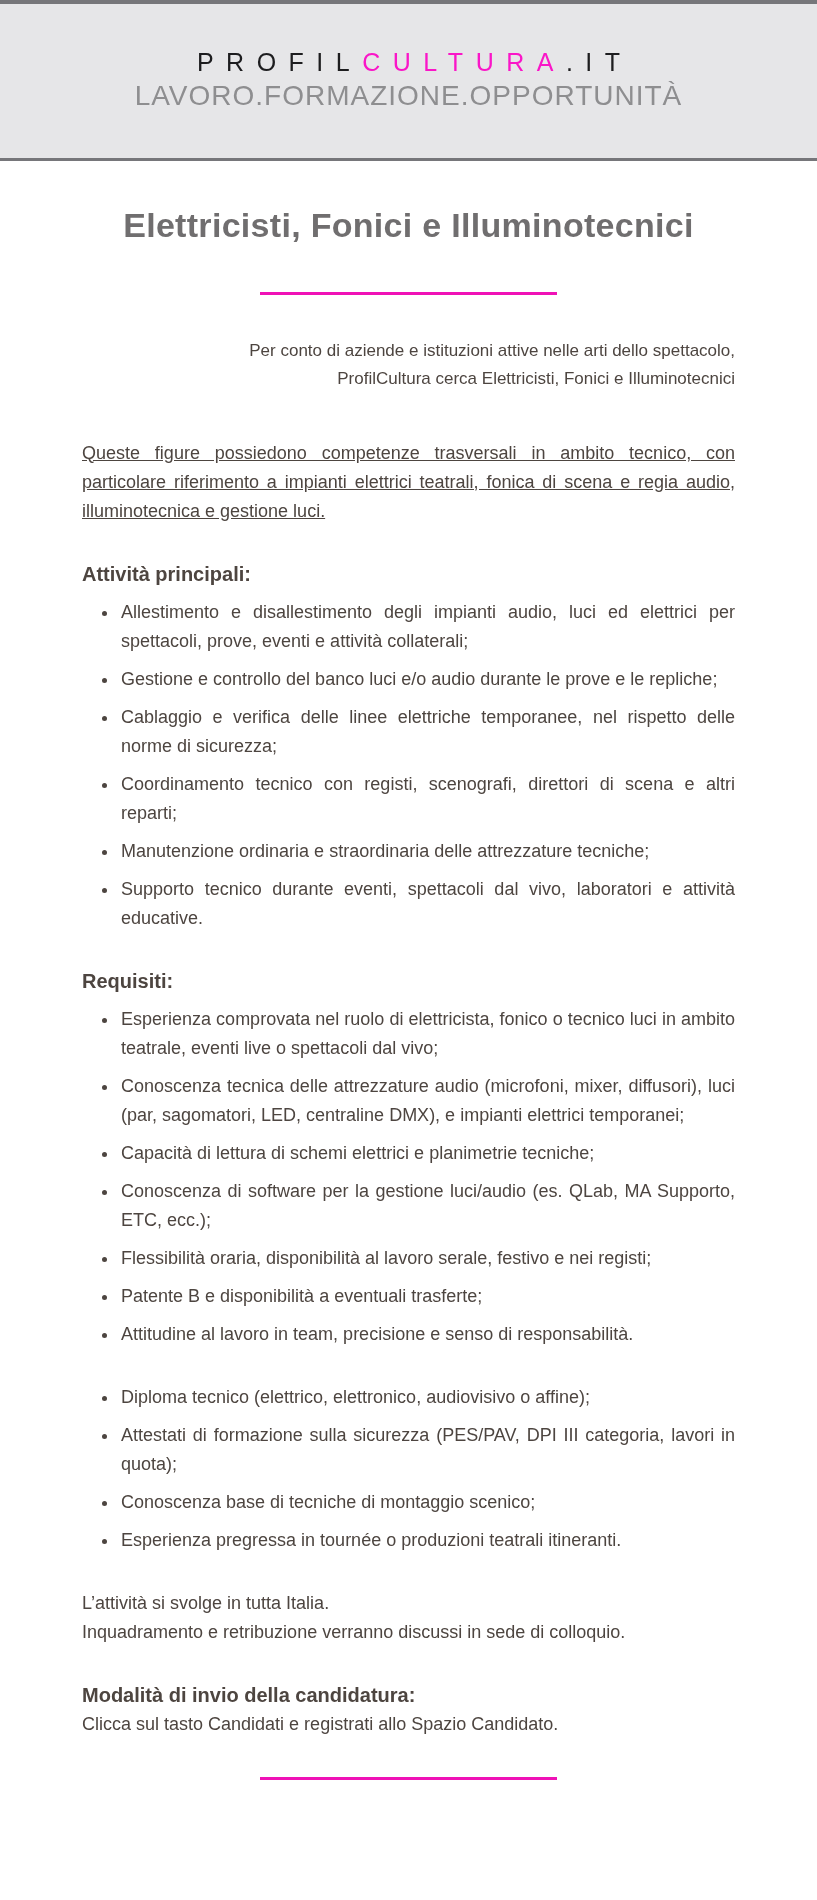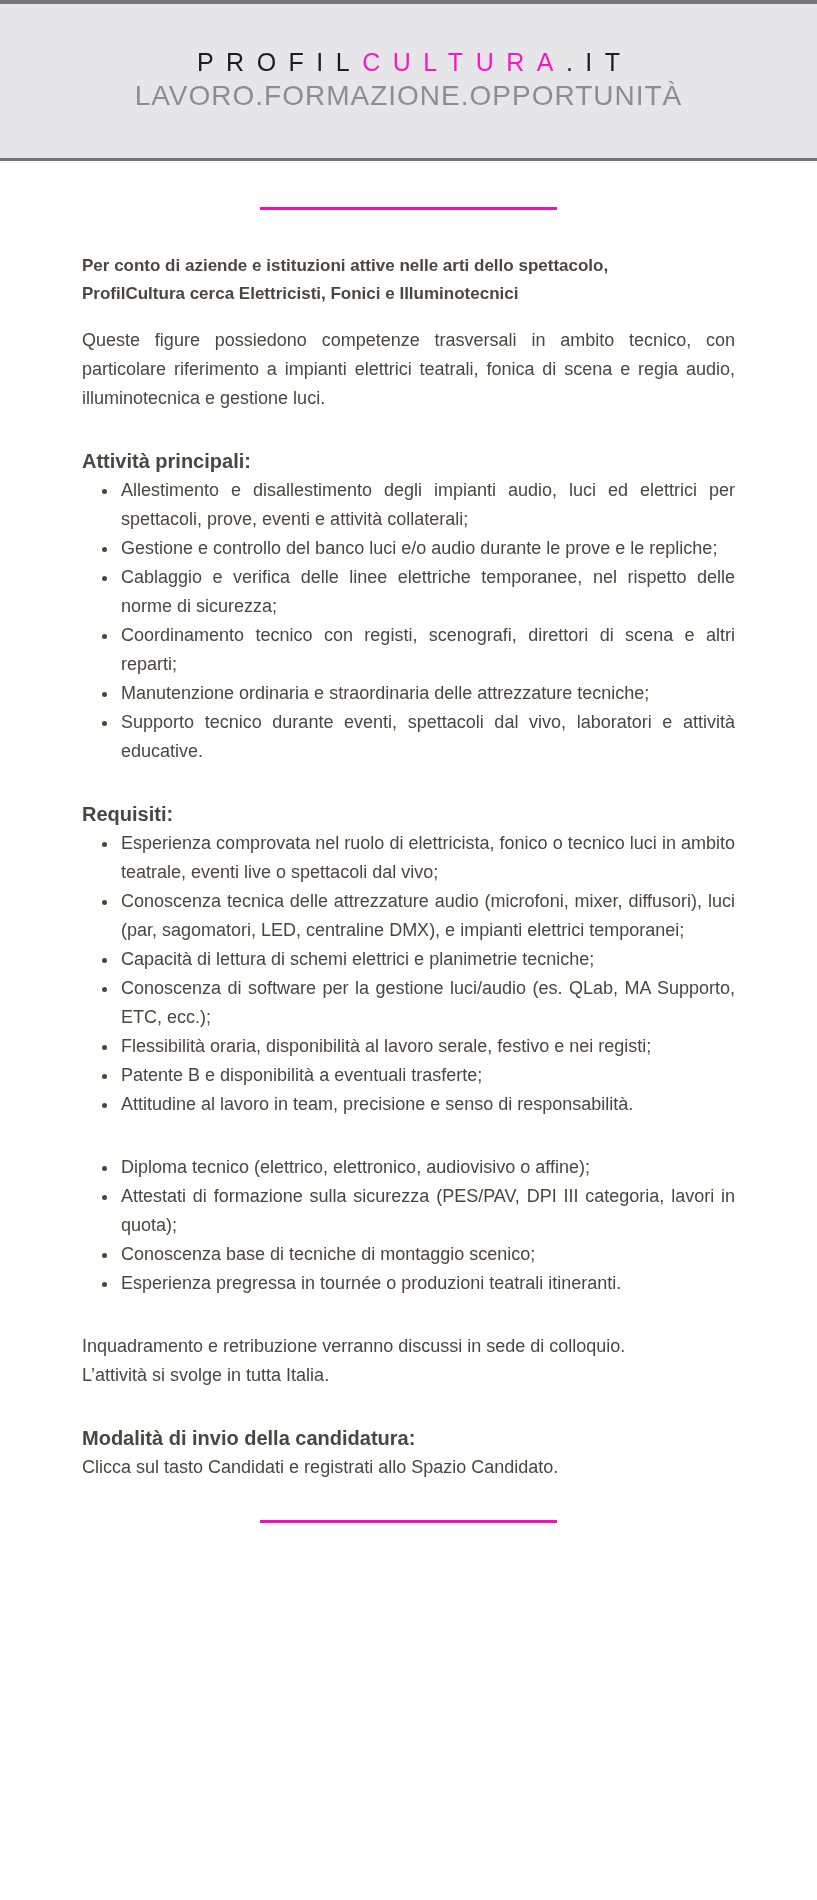--- a/index.html
+++ b/index.html
@@ -61,61 +61,64 @@
   }
   .pink-divider{
     width:297px;
     height:3px;
     background:var(--accent-pink);
     margin:46px auto 0;
   }
   .pink-divider.bottom{margin-top:38px;}
   .lead{
     margin-top:42px;
-    text-align:left;
+    text-align:right;
     font-size:17px;
-    font-weight:700;
+    font-weight:400;
     line-height:28px;
   }
   .lead-line{display:block;}
   .intro{
-    margin-top:18px;
+    margin-top:46px;
     text-align:justify;
+    text-decoration:underline;
   }
   .job-section{margin-top:34px;}
   .job-section h2{
     font-size:20px;
     font-weight:600;
     line-height:29px;
     color:inherit;
   }
   .job-section ul{
     list-style:disc;
     padding-left:37px;
   }
   .job-section li{
     text-align:justify;
     padding-left:2px;
+    margin-top:9px;
   }
   .job-section p{text-align:justify;}
   strong{font-weight:400;}
 </style>
 </head>
 <body>
 
 <div class="page">
 
   <header class="site-header">
     <div class="logo">
       <span>PROFIL</span><span class="pink">CULTURA</span><span>.IT</span>
     </div>
     <div class="tagline">LAVORO.FORMAZIONE.OPPORTUNITÀ</div>
   </header>
 
   <main class="content">
+    <h1 class="job-title">Elettricisti, Fonici e Illuminotecnici</h1>
 
     <div class="pink-divider"></div>
 
     <p class="lead">
         <span class="lead-line">Per conto di aziende e istituzioni attive nelle arti dello spettacolo,</span>
         <span class="lead-line">ProfilCultura cerca Elettricisti, Fonici e Illuminotecnici</span>
       </p>
 
     <p class="intro">Queste figure possiedono competenze trasversali in ambito tecnico, con particolare riferimento a impianti elettrici teatrali, fonica di scena e regia audio, illuminotecnica e gestione luci.</p>
 
@@ -145,22 +148,22 @@
         </section>
         <section class="job-section">
           <ul>
             <li>Diploma tecnico (elettrico, elettronico, audiovisivo o affine);</li>
             <li>Attestati di formazione sulla sicurezza (PES/PAV, DPI III categoria, lavori in quota);</li>
             <li>Conoscenza base di tecniche di montaggio scenico;</li>
             <li>Esperienza pregressa in tournée o produzioni teatrali itineranti.</li>
           </ul>
         </section>
         <section class="job-section">
+          <p>L’attività si svolge in tutta Italia.</p>
           <p>Inquadramento e retribuzione verranno discussi in sede di colloquio.</p>
-          <p>L’attività si svolge in tutta Italia.</p>
         </section>
         <section class="job-section">
           <h2>Modalità di invio della candidatura:</h2>
           <p><span>Clicca sul tasto </span><strong>Candidati</strong><span> e registrati allo </span><strong>Spazio Candidato</strong><span>.</span></p>
         </section>
       </div>
 
     <div class="pink-divider bottom"></div>
   </main>
 

